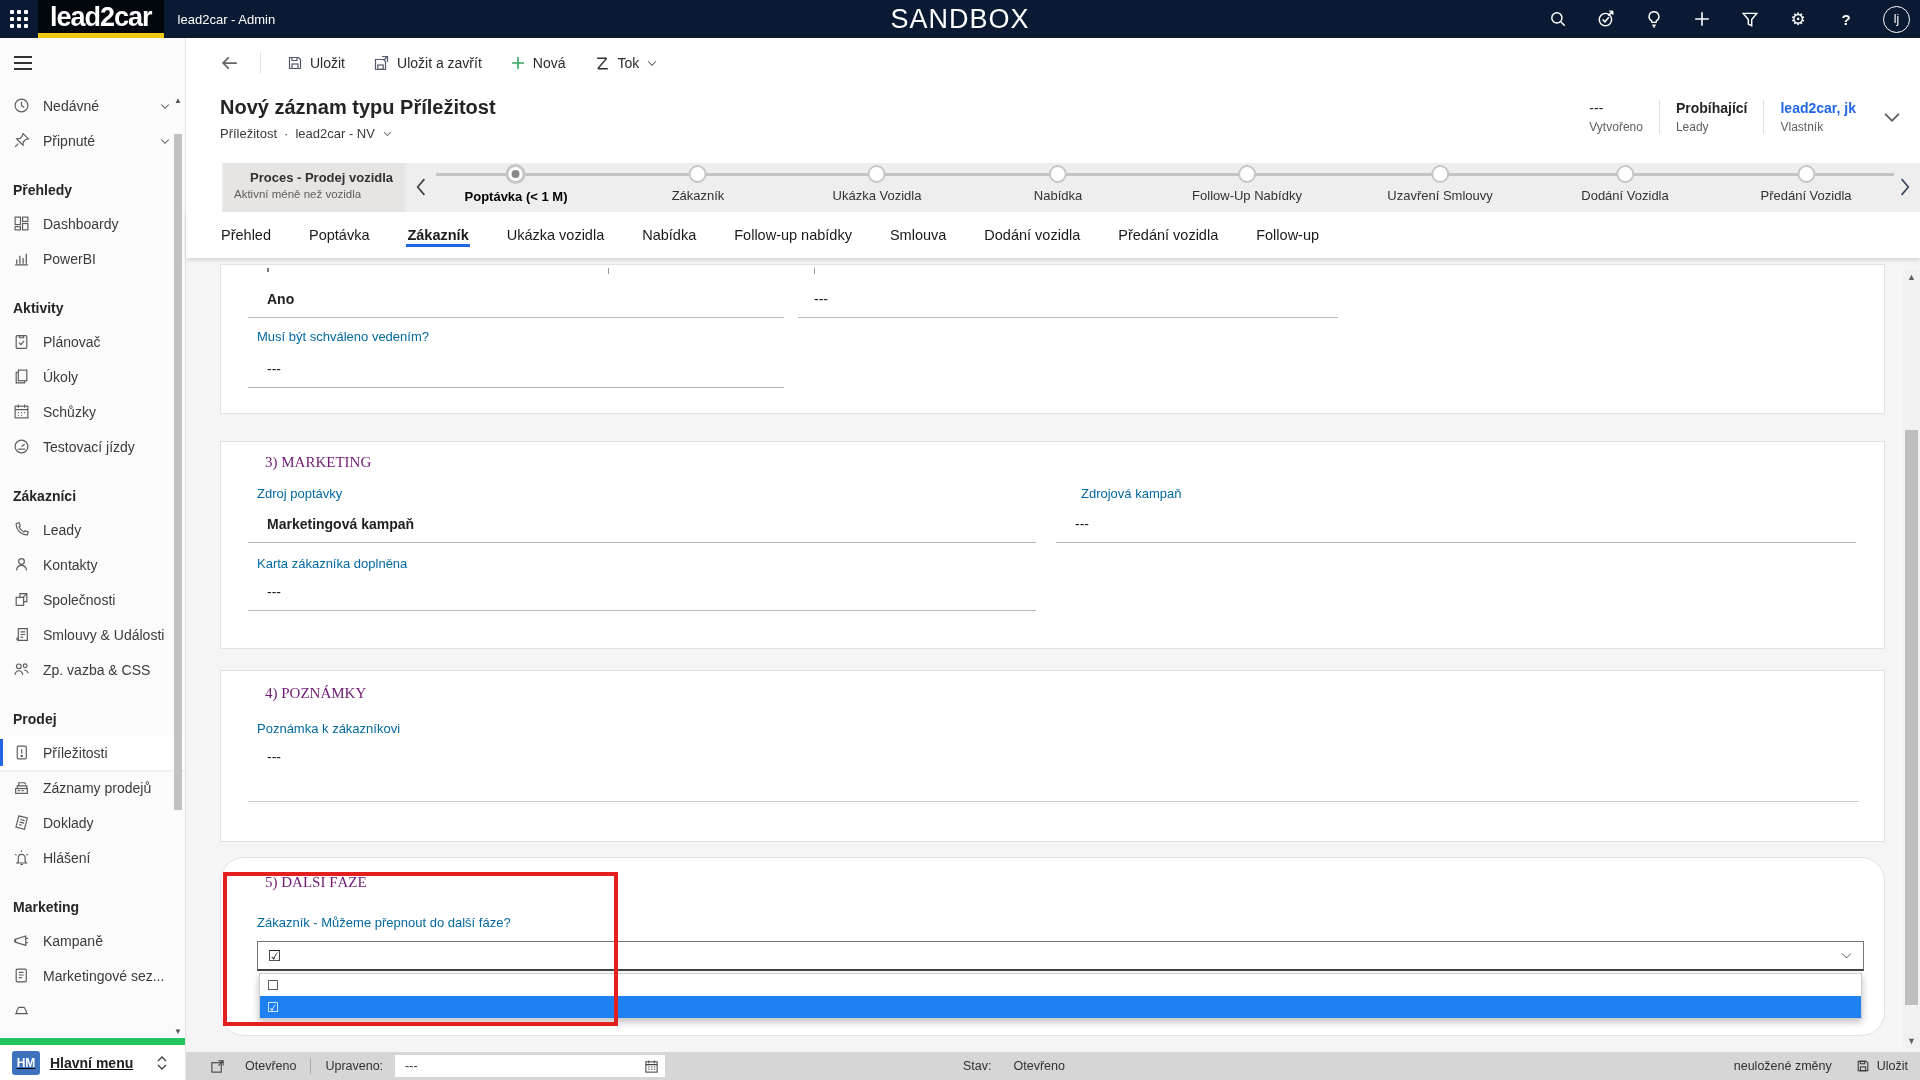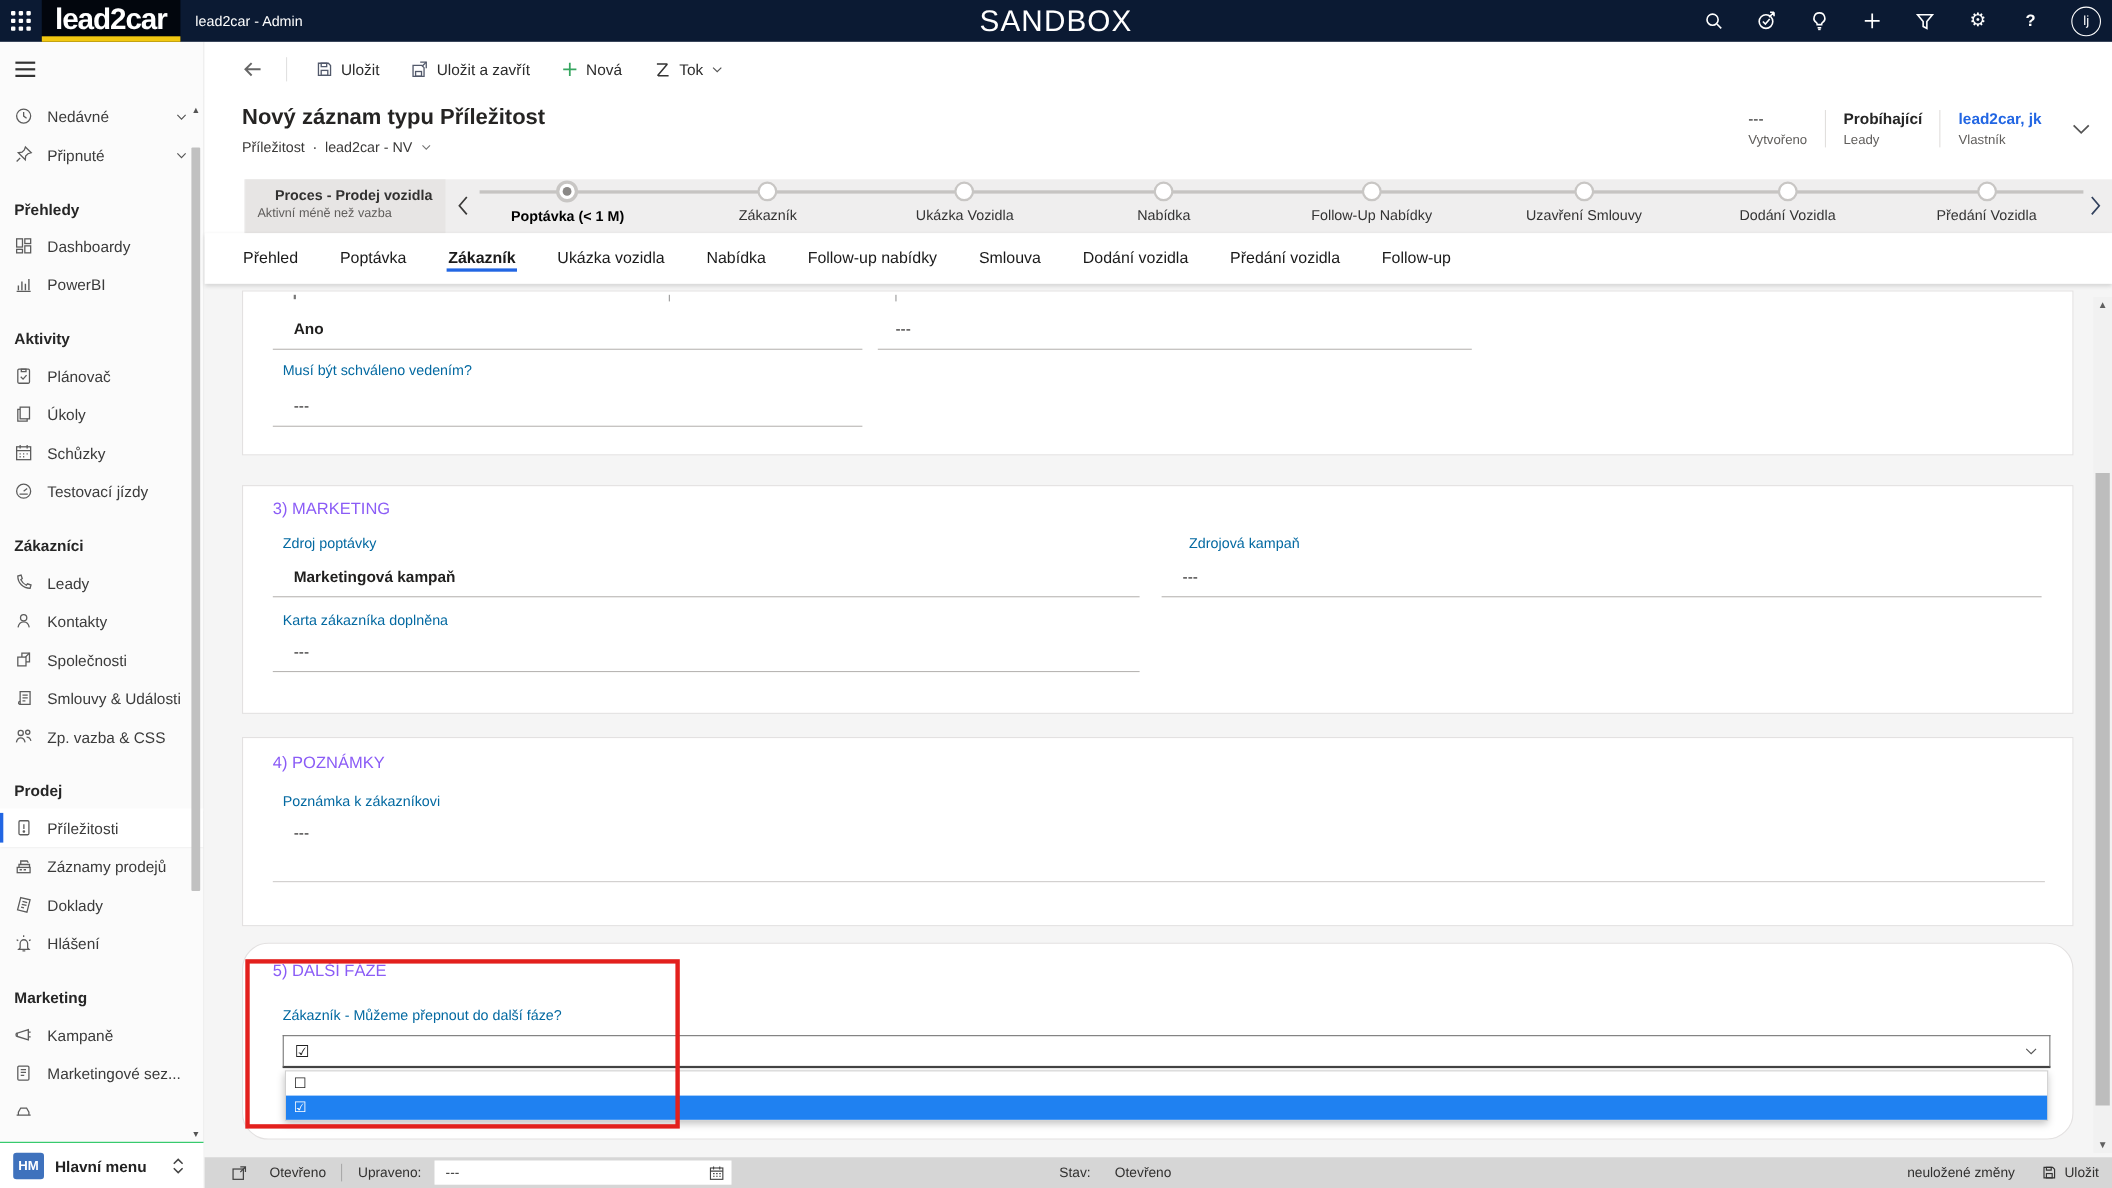--- a/index.html
+++ b/index.html
@@ -26,21 +26,21 @@
   .nav{position:absolute;top:50px;left:0;right:0;bottom:42px;overflow:hidden;}
   .srow{height:35px;display:flex;align-items:center;padding-left:13px;gap:13px;font-size:14px;color:#3b3b3b;cursor:pointer;position:relative;}
   .srow.active{background:#fff;box-shadow:0 1px 2px rgba(0,0,0,.08);}
   .srow.active::before{content:"";position:absolute;left:0;top:4px;bottom:4px;width:3px;background:#2266E3;}
   .sgrp{height:32px;margin-top:16px;display:flex;align-items:center;padding-left:13px;font-size:14px;font-weight:bold;color:#262626;}
   .sic{width:17px;height:17px;flex:none;}
   .sch{margin-left:auto;margin-right:14px;}
   .sscroll{position:absolute;right:2px;top:58px;bottom:44px;width:10px;}
   .sscroll .ar{position:absolute;left:0;width:10px;text-align:center;font-size:8px;color:#555;}
   .sscroll .thumb{position:absolute;left:1px;width:8px;background:#c1c1c1;border-radius:1px;top:38px;height:676px;}
-  .sfoot{position:absolute;bottom:0;left:0;right:0;height:42px;background:#fff;border-top:1px solid #22c55e;display:flex;align-items:center;padding-left:12px;gap:10px;}
+  .sfoot{position:absolute;bottom:0;left:0;right:0;height:42px;background:#fff;border-top:7px solid #22c55e;display:flex;align-items:center;padding-left:12px;gap:10px;text-decoration:underline;}
   .hmbadge{width:28px;height:24px;background:#3f72bd;border-radius:3px;color:#fff;font-size:12px;font-weight:bold;display:flex;align-items:center;justify-content:center;}
   .sfoot .lbl{font-size:14px;font-weight:bold;color:#222;}
   .sfoot .ud{margin-left:auto;margin-right:16px;}
   
   .main{position:relative;flex:1;background:#fff;display:flex;flex-direction:column;}
   
   .cmdbar{height:50px;display:flex;align-items:center;padding-left:30px;gap:8px;background:#fff;}
   .backbtn{width:28px;height:28px;display:flex;align-items:center;justify-content:center;cursor:pointer;}
   .cmdsep{width:1px;height:22px;background:#e1e1e1;margin:0 8px;}
   .cmditem{display:flex;align-items:center;gap:7px;font-size:14px;color:#2b2b2b;padding:6px 10px;cursor:pointer;border-radius:2px;}
@@ -71,21 +71,21 @@
   .stage.active .slabel{font-weight:bold;color:#000;}
   .bpfchev{position:absolute;top:15px;cursor:pointer;}
   
   .tabs{height:46px;background:#fff;display:flex;align-items:center;gap:36px;padding-left:34px;box-shadow:0 2px 4px rgba(0,0,0,.14);position:relative;z-index:3;}
   .tab{font-size:14.5px;color:#1a1a1a;padding:12px 1px;position:relative;cursor:pointer;white-space:nowrap;}
   .tab.active{font-weight:bold;}
   .tab.active::after{content:"";position:absolute;left:0;right:0;bottom:8px;height:3px;background:#2266E3;}
   
   .content{position:relative;flex:1;background:#f5f5f5;overflow:hidden;}
   .card{position:absolute;background:#fff;border:1px solid #e3e1e1;width:1665px;left:34px;}
-  .ctitle{position:absolute;left:27px;font-size:15px;color:#8b5cf6;}
+  .ctitle{position:absolute;left:44px;font-size:15px;color:#701a75;font-family:Liberation Serif, serif;}
   .flabel{position:absolute;font-size:13px;color:#0369a1;white-space:nowrap;}
   .fval{position:absolute;font-size:14px;color:#201f1e;white-space:nowrap;}
   .fval.b{font-weight:bold;}
   .uline{position:absolute;height:1px;background:#b8b6b4;}
   .clipmark{position:absolute;width:2px;height:4px;background:#777;top:3px;}
   
   .combo{position:absolute;left:36px;top:83px;width:1607px;height:30px;background:#fff;border:1px solid #767676;border-bottom:2px solid #444;display:flex;align-items:center;padding:0 10px;cursor:pointer;}
   .combo .glyph{font-size:15px;color:#222;}
   .combo .cchev{margin-left:auto;}
   .ddown{position:absolute;left:38px;top:115px;width:1603px;background:#fff;box-shadow:0 3px 7px rgba(0,0,0,.25);border:1px solid #d0d0d0;}
@@ -480,21 +480,21 @@
             </svg>
           </span>
       </div>
     </div>
 
     <div class="bpf">
       <div class="bpfstrip"></div>
       <div class="bpfline"></div>
       <div class="procbox">
         <div class="t">Proces - Prodej vozidla</div>
-        <div class="s">Aktivní méně než vazba</div>
+        <div class="s">Aktivní méně než vozidla</div>
       </div>
       <span class="bpfchev" style="left:228px;">
           <svg width="14" height="18" viewBox="0 0 10 16" fill="none" stroke="#3b3a39" stroke-width="1.4">
             <path d="M8 1L2 8l6 7"></path>
           </svg>
         </span>
       <div class="stage active" style="left:330px;">
         <div class="dot">
             <i></i>
           </div>

